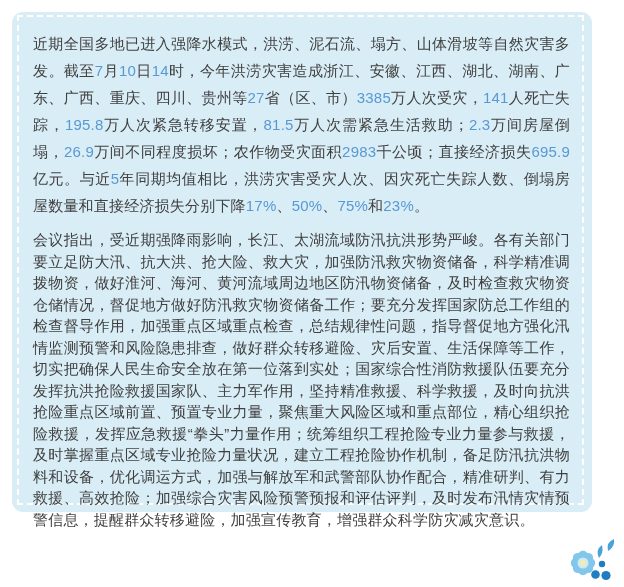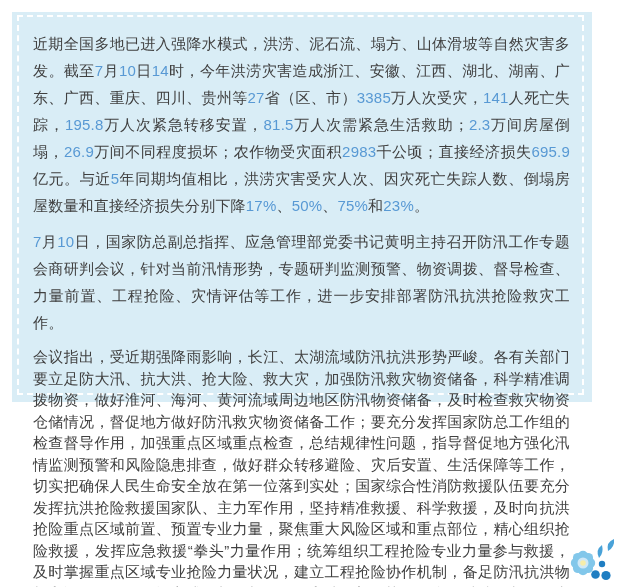--- a/index.html
+++ b/index.html
@@ -18,23 +18,24 @@
   body{
     width:624px;height:587px;
     background:var(--page-bg);
     font-family:"Liberation Sans","DejaVu Sans",sans-serif;
     overflow:hidden;
     position:relative;
   }
   .panel{
     position:absolute;
     left:12px;top:12px;
-    width:580px;height:390px;
+    width:580px;height:500px;
     background:var(--panel-bg);
     box-sizing:border-box;
+    border-radius:11px;
   }
   .panel-dashed{
     position:absolute;
     left:5px;top:3px;right:8px;bottom:7px;
     border:2px dashed var(--panel-border);
     pointer-events:none;
   }
   .content{
     position:absolute;
     left:0;top:0;right:0;bottom:0;
@@ -60,21 +61,20 @@
     width:56px;height:49px;
   }
 </style>
 </head>
 <body>
 
 <div class="panel">
   <div class="panel-dashed"></div>
   <div class="content">
     <p class="para lh-lg"><span>近期全国多地已进入强降水模式，洪涝、泥石流、塌方、山体滑坡等自然灾害多发。截至</span><span class="num">7</span><span>月</span><span class="num">10</span><span>日</span><span class="num">14</span><span>时，今年洪涝灾害造成浙江、安徽、江西、湖北、湖南、广东、广西、重庆、四川、贵州等</span><span class="num">27</span><span>省（区、市）</span><span class="num">3385</span><span>万人次受灾，</span><span class="num">141</span><span>人死亡失踪，</span><span class="num">195.8</span><span>万人次紧急转移安置，</span><span class="num">81.5</span><span>万人次需紧急生活救助；</span><span class="num">2.3</span><span>万间房屋倒塌，</span><span class="num">26.9</span><span>万间不同程度损坏；农作物受灾面积</span><span class="num">2983</span><span>千公顷；直接经济损失</span><span class="num">695.9</span><span>亿元。与近</span><span class="num">5</span><span>年同期均值相比，洪涝灾害受灾人次、因灾死亡失踪人数、倒塌房屋数量和直接经济损失分别下降</span><span class="num">17%</span><span>、</span><span class="num">50%</span><span>、</span><span class="num">75%</span><span>和</span><span class="num">23%</span><span>。</span></p>
-    <p class="para lh-lg"><span class="num">7</span><span>月</span><span class="num">10</span><span>日，国家防总副总指挥、应急管理部党委书记黄明主持召开防汛工作专题会商研判会议，针对当前汛情形势，专题研判监测预警、物资调拨、督导检查、力量前置、工程抢险、灾情评估等工作，进一步安排部署防汛抗洪抢险救灾工作。</span></p>
     <p class="para lh-sm"><span>会议指出，受近期强降雨影响，长江、太湖流域防汛抗洪形势严峻。各有关部门要立足防大汛、抗大洪、抢大险、救大灾，加强防汛救灾物资储备，科学精准调拨物资，做好淮河、海河、黄河流域周边地区防汛物资储备，及时检查救灾物资仓储情况，督促地方做好防汛救灾物资储备工作；要充分发挥国家防总工作组的检查督导作用，加强重点区域重点检查，总结规律性问题，指导督促地方强化汛情监测预警和风险隐患排查，做好群众转移避险、灾后安置、生活保障等工作，切实把确保人民生命安全放在第一位落到实处；国家综合性消防救援队伍要充分发挥抗洪抢险救援国家队、主力军作用，坚持精准救援、科学救援，及时向抗洪抢险重点区域前置、预置专业力量，聚焦重大风险区域和重点部位，精心组织抢险救援，发挥应急救援“拳头”力量作用；统筹组织工程抢险专业力量参与救援，及时掌握重点区域专业抢险力量状况，建立工程抢险协作机制，备足防汛抗洪物料和设备，优化调运方式，加强与解放军和武警部队协作配合，精准研判、有力救援、高效抢险；加强综合灾害风险预警预报和评估评判，及时发布汛情灾情预警信息，提醒群众转移避险，加强宣传教育，增强群众科学防灾减灾意识。</span></p>
   </div>
 </div>
 
 <svg class="flower" viewBox="0 0 56 49" xmlns="http://www.w3.org/2000/svg" aria-hidden="true">
   <g>
     <circle cx="24.2" cy="26" r="5" fill="var(--petal)"></circle>
     <circle cx="22.1" cy="31.1" r="5" fill="var(--petal)"></circle>
     <circle cx="17" cy="33.2" r="5" fill="var(--petal)"></circle>
     <circle cx="11.9" cy="31.1" r="5" fill="var(--petal)"></circle>

